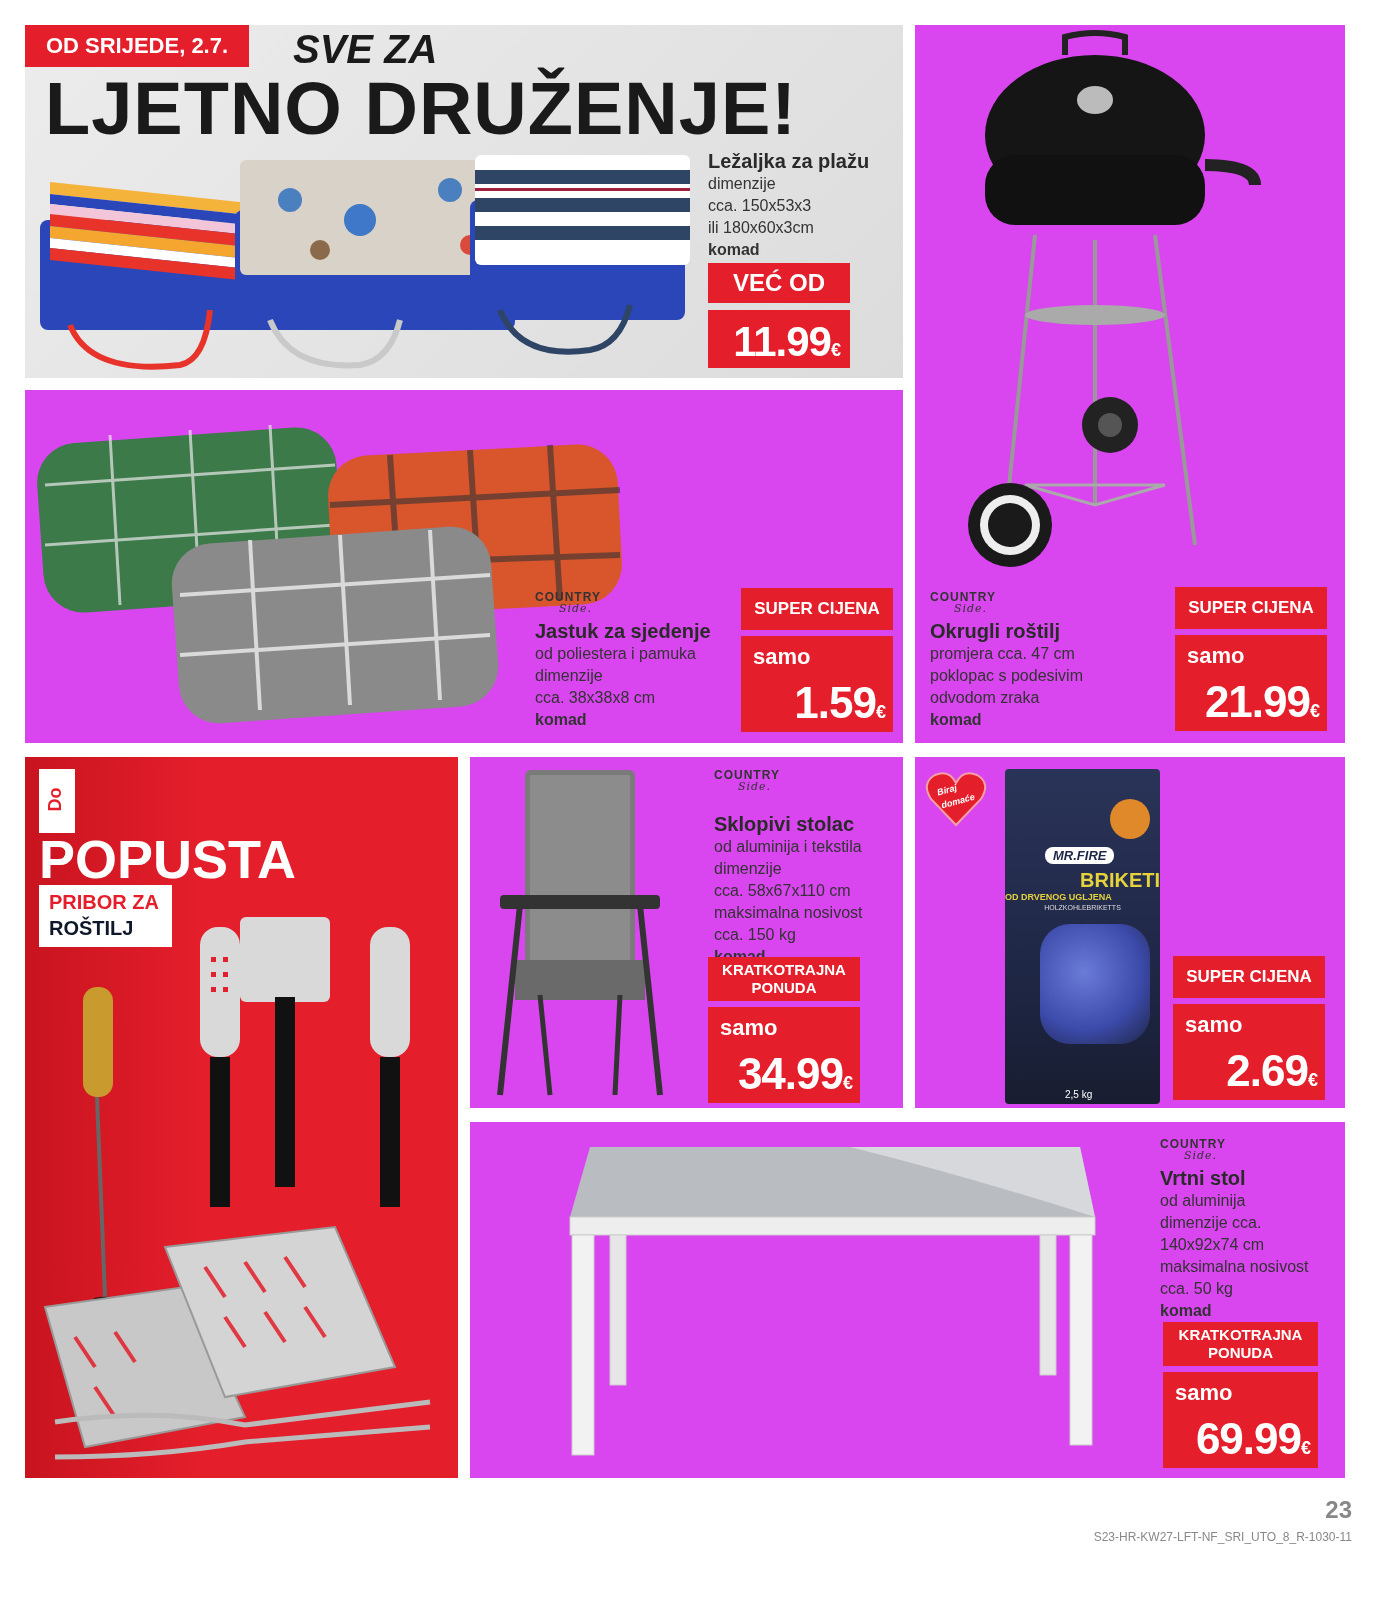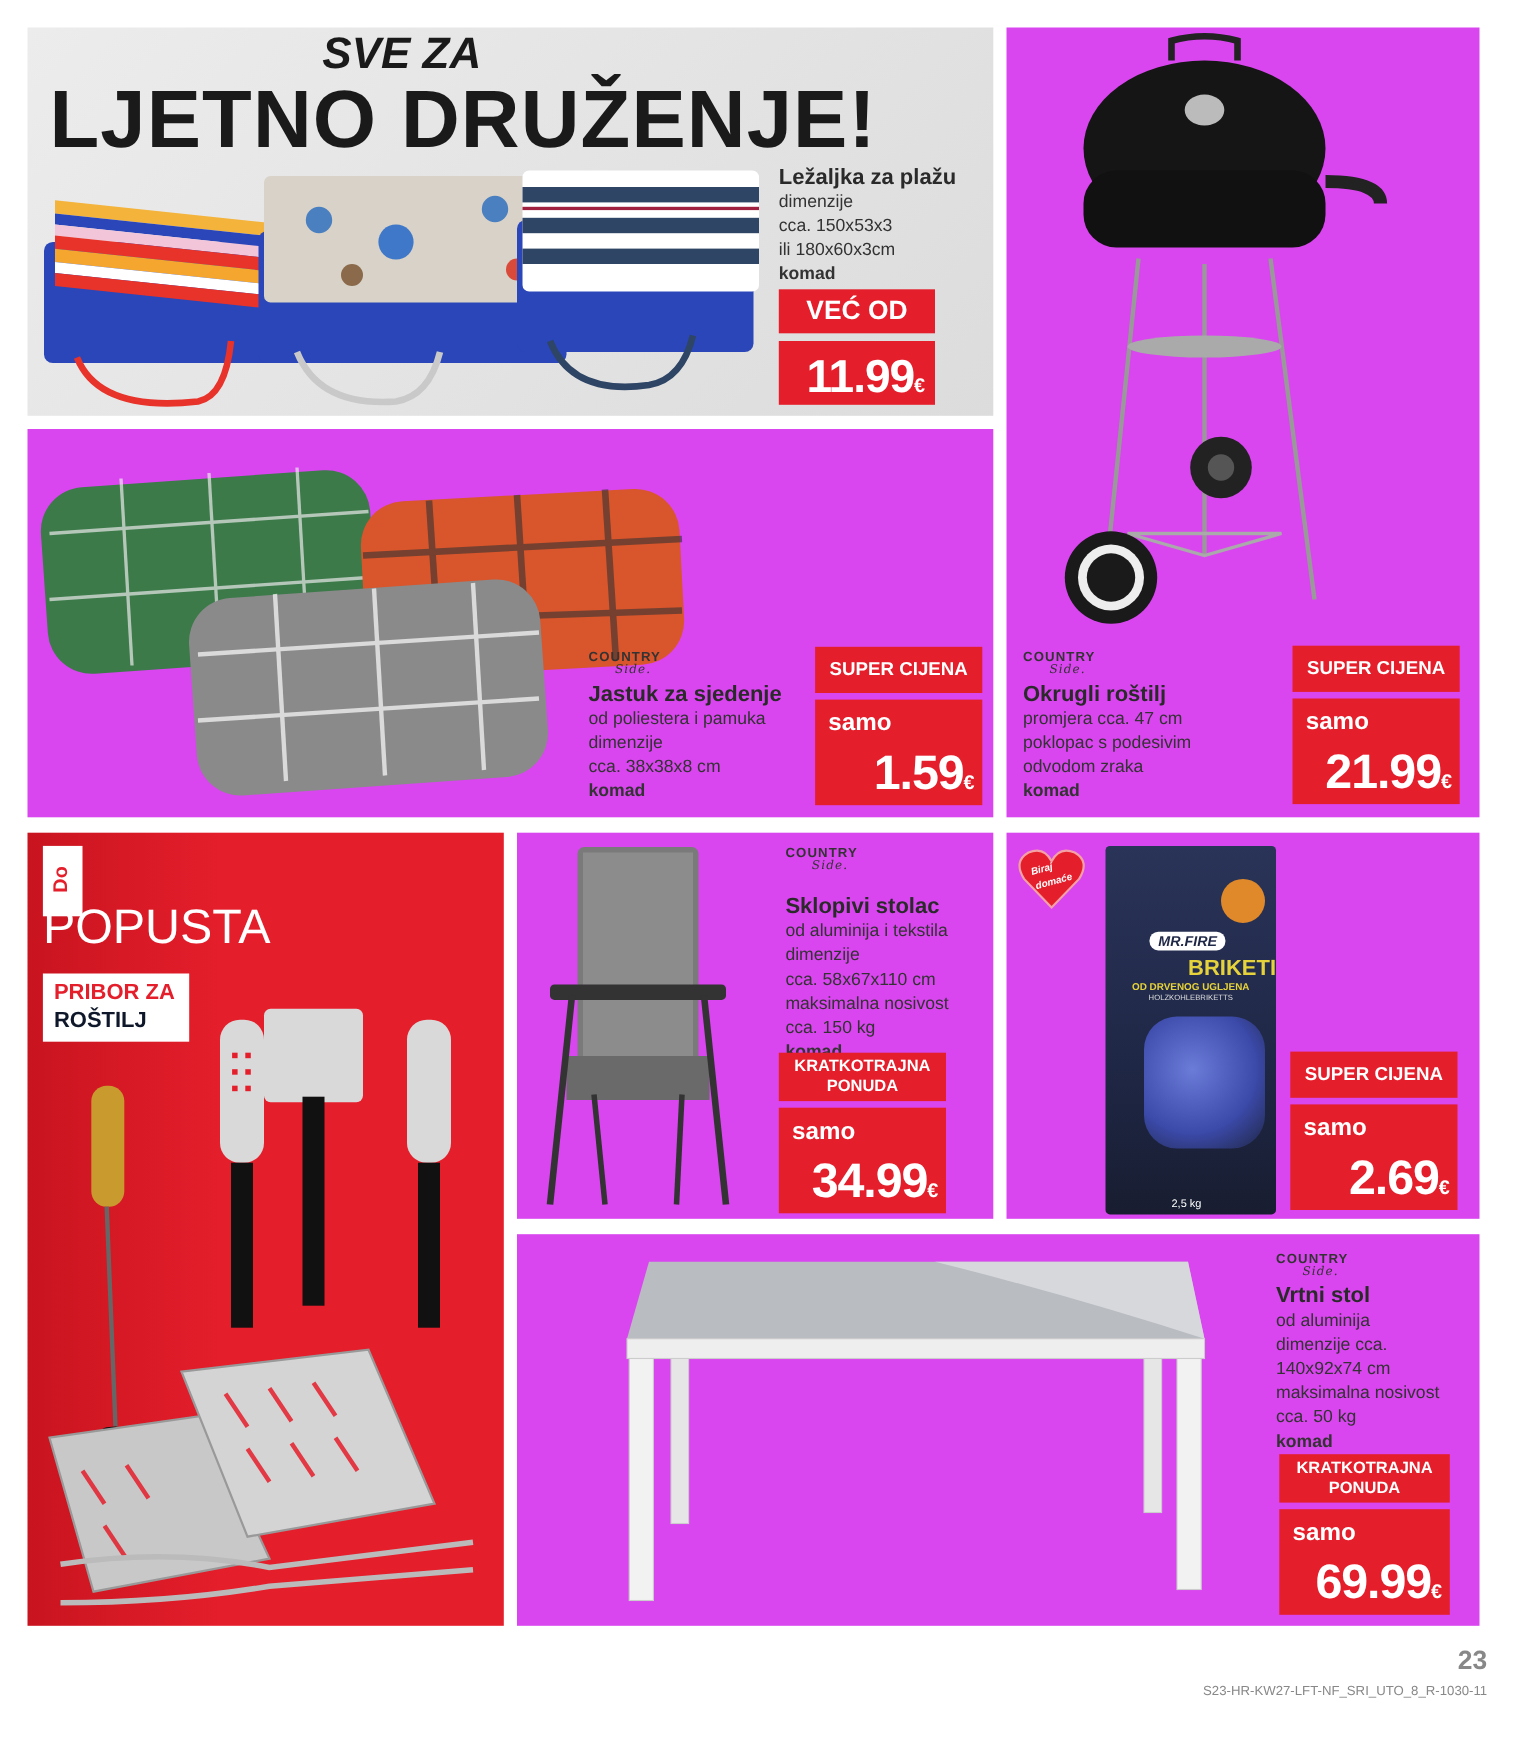--- a/index.html
+++ b/index.html
@@ -18,20 +18,21 @@
 .pricebox .price{position:absolute;right:8px;bottom:4px;font-size:44px;font-weight:bold;letter-spacing:-1px}
 .pricebox .price .eur{font-size:18px}
 .footer-num{position:absolute;right:48px;top:1496px;font-size:24px;font-weight:bold;color:#888}
 .footer-code{position:absolute;right:48px;top:1530px;font-size:12px;color:#888}
 svg{display:block}
 </style>
 </head>
 <body>
 
 <div class="panel" style="left:25px;top:25px;width:878px;height:353px;background:linear-gradient(135deg,#ececec,#dcdcdc)">
+  <div class="tag" style="left:0;top:0;width:224px;height:42px;line-height:42px;font-size:22px">OD SRIJEDE, 2.7.</div>
   <div class="txt" style="left:268px;top:2px;font-size:40px;font-weight:900;font-style:italic;color:#1a1a1a">SVE ZA</div>
   <div class="txt" style="left:20px;top:44px;font-size:74px;font-weight:900;color:#1a1a1a;letter-spacing:1px;line-height:80px">LJETNO DRUŽENJE!</div>
 
   <svg style="position:absolute;left:5px;top:115px" width="660" height="235" viewBox="0 0 660 235">
     <g>
       <rect x="10" y="80" width="230" height="110" rx="8" fill="#2a46b8"></rect>
       <g>
         <rect x="20" y="40" width="220" height="12" fill="#f4b33a" transform="skewY(6)"></rect>
         <rect x="20" y="52" width="220" height="10" fill="#2a46b8" transform="skewY(6)"></rect>
         <rect x="20" y="62" width="220" height="10" fill="#f2c6d8" transform="skewY(6)"></rect>
@@ -148,21 +149,21 @@
   <div class="pricebox" style="left:716px;top:246px;width:152px;height:96px">
     <div class="samo">samo</div>
     <div class="price"><span>1.59</span><span class="eur">€</span></div>
   </div>
 </div>
 
 <div class="panel red" style="left:25px;top:757px;width:433px;height:721px;background:linear-gradient(90deg,#c8141f,#e41e2b 40%)">
   <div style="position:absolute;left:14px;top:12px;width:36px;height:64px;background:#fff">
     <div style="transform:rotate(-90deg);color:#e41e2b;font-weight:bold;font-size:18px;position:absolute;left:4px;top:20px">Do</div>
   </div>
-  <div class="txt" style="left:14px;top:56px;font-size:44px;font-weight:400;color:#fff;line-height:60px">POPUSTA</div>
+  <div class="txt" style="left:14px;top:72px;font-size:54px;font-weight:700;color:#fff;line-height:60px">POPUSTA</div>
   <div style="position:absolute;left:14px;top:128px;width:133px;height:62px;background:#fff;padding:4px 10px">
     <div style="color:#e41e2b;font-weight:bold;font-size:20px;line-height:26px">PRIBOR ZA</div>
     <div style="color:#0f172a;font-weight:bold;font-size:20px;line-height:26px">ROŠTILJ</div>
   </div>
   <svg style="position:absolute;left:10px;top:140px" width="420" height="575" viewBox="0 0 420 575">
     <rect x="205" y="20" width="90" height="85" rx="6" fill="#d9d9d9"></rect>
     <rect x="240" y="100" width="20" height="190" fill="#111"></rect>
     <rect x="165" y="30" width="40" height="130" rx="18" fill="#d9d9d9"></rect>
     <rect x="175" y="160" width="20" height="150" fill="#111"></rect>
     <rect x="335" y="30" width="40" height="130" rx="18" fill="#d9d9d9"></rect>
@@ -231,21 +232,21 @@
   <div style="position:absolute;left:10px;top:12px;width:62px;height:58px">
     <svg width="62" height="58" viewBox="0 0 62 58">
         <path d="M31 56 L6 30 Q-4 14 10 6 Q24 0 31 14 Q38 0 52 6 Q66 14 56 30 Z" fill="#e41e2b" stroke="#f5a0a6" stroke-width="2"></path>
       </svg>
     <div style="position:absolute;left:12px;top:16px;font-size:9px;color:#fff;font-style:italic;font-weight:bold;transform:rotate(-15deg)">Biraj</div>
     <div style="position:absolute;left:16px;top:27px;font-size:9px;color:#fff;font-style:italic;font-weight:bold;transform:rotate(-15deg)">domaće</div>
   </div>
   <div style="position:absolute;left:90px;top:12px;width:155px;height:335px;background:linear-gradient(180deg,#2a3458,#1f2746 60%,#181d30);border-radius:4px">
     <div style="position:absolute;left:40px;top:78px;background:#fff;color:#1f2746;font-weight:900;font-style:italic;font-size:13px;padding:1px 8px;border-radius:8px">MR.FIRE</div>
     <div style="position:absolute;left:0;width:100%;top:100px;text-align:right;color:#e6d23a;font-weight:bold;font-size:20px">BRIKETI</div>
-    <div style="position:absolute;left:0;width:100%;top:123px;text-align:center;color:#e6d23a;font-size:9px;font-weight:bold">OD DRVENOG UGLJENA</div>
+    <div style="position:absolute;left:0;width:100%;top:123px;text-align:left;color:#e6d23a;font-size:9px;font-weight:bold">OD DRVENOG UGLJENA</div>
     <div style="position:absolute;left:0;width:100%;top:135px;text-align:center;color:#ddd;font-size:7px">HOLZKOHLEBRIKETTS</div>
     <div style="position:absolute;left:35px;top:155px;width:110px;height:120px;border-radius:30px;background:radial-gradient(circle at 40% 40%,#6b7bd8,#3b49a8 60%,#1f2746)"></div>
     <div style="position:absolute;left:105px;top:30px;width:40px;height:40px;border-radius:50%;background:#e0892a"></div>
     <div style="position:absolute;left:60px;bottom:4px;color:#fff;font-size:10px">2,5 kg</div>
   </div>
   <div class="tag" style="left:258px;top:199px;width:152px;height:42px;line-height:42px;font-size:17px">SUPER CIJENA</div>
   <div class="pricebox" style="left:258px;top:247px;width:152px;height:96px">
     <div class="samo">samo</div>
     <div class="price"><span>2.69</span><span class="eur">€</span></div>
   </div>

